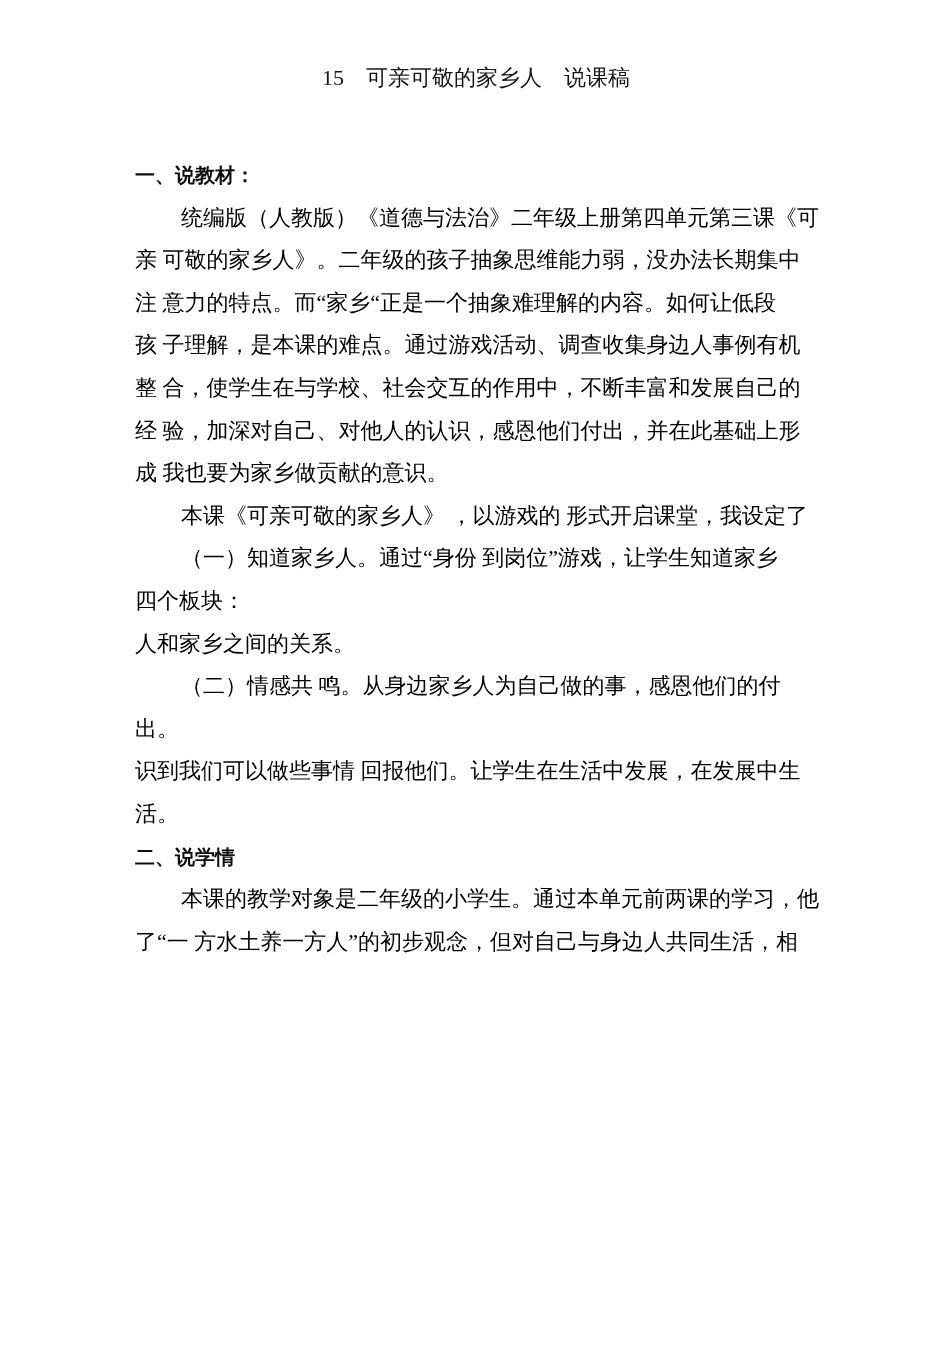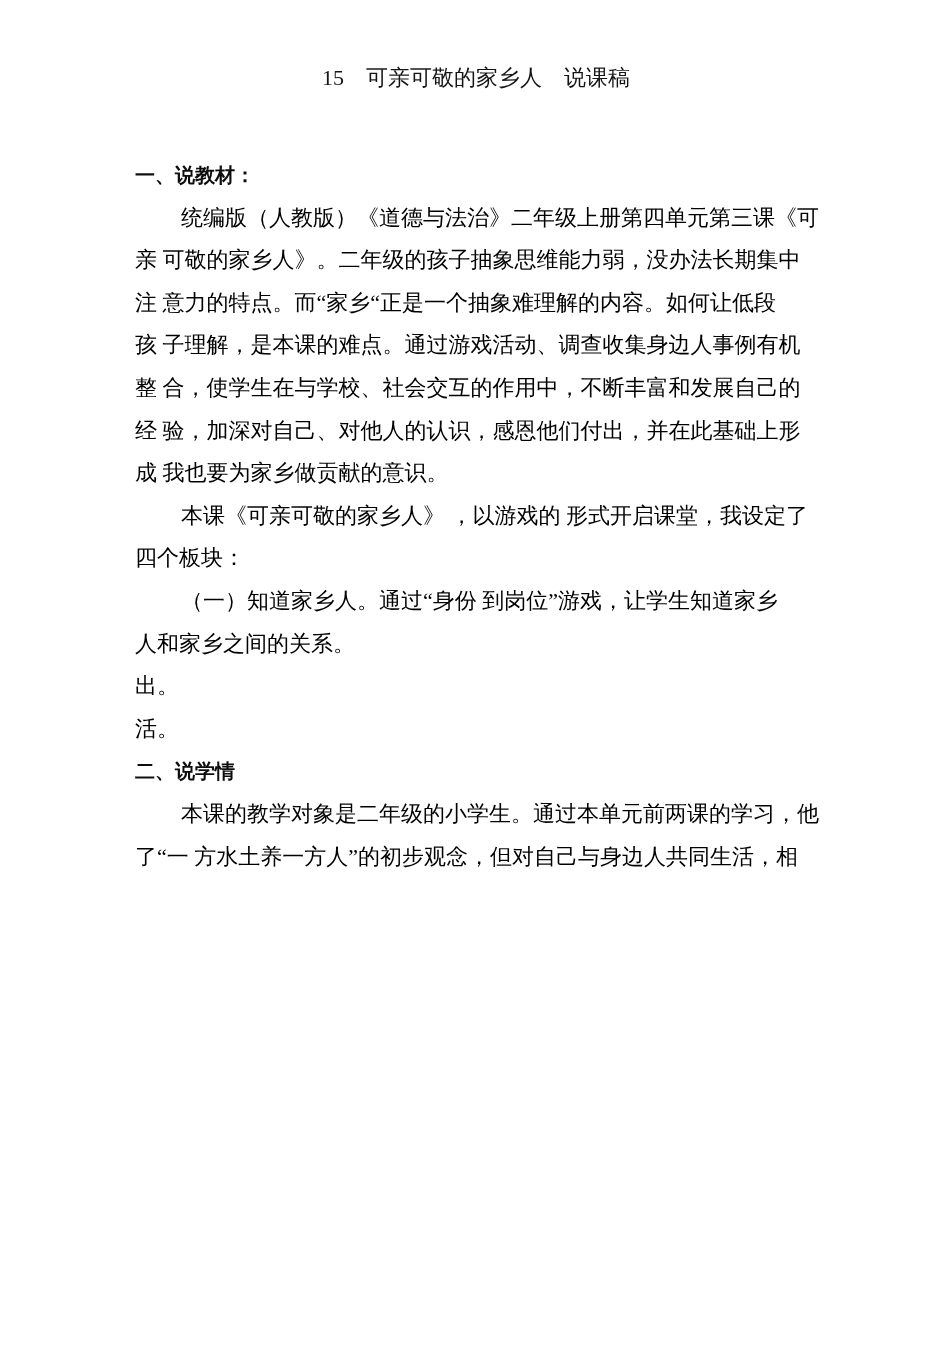--- a/index.html
+++ b/index.html
@@ -53,21 +53,23 @@
 
   <div class="h">一、说教材：</div>
   <div class="ln i2">统编版（人教版）《道德与法治》二年级上册第四单元第三课《可</div>
   <div class="ln">亲 可敬的家乡人》。二年级的孩子抽象思维能力弱，没办法长期集中</div>
   <div class="ln">注 意力的特点。而“家乡“正是一个抽象难理解的内容。如何让低段</div>
   <div class="ln">孩 子理解，是本课的难点。通过游戏活动、调查收集身边人事例有机</div>
   <div class="ln">整 合，使学生在与学校、社会交互的作用中，不断丰富和发展自己的</div>
   <div class="ln">经 验，加深对自己、对他人的认识，感恩他们付出，并在此基础上形</div>
   <div class="ln">成 我也要为家乡做贡献的意识。</div>
   <div class="ln i2">本课《可亲可敬的家乡人》 ，以游戏的 形式开启课堂，我设定了</div>
+  <div class="ln i2">（一）知道家乡人。通过“身份 到岗位”游戏，让学生知道家乡</div>
   <div class="ln">四个板块：</div>
-  <div class="ln i2">（一）知道家乡人。通过“身份 到岗位”游戏，让学生知道家乡</div>
   <div class="ln">人和家乡之间的关系。</div>
+  <div class="ln i2">（二）情感共 鸣。从身边家乡人为自己做的事，感恩他们的付</div>
   <div class="ln">出。</div>
+  <div class="ln">识到我们可以做些事情 回报他们。让学生在生活中发展，在发展中生</div>
   <div class="ln">活。</div>
   <div class="h">二、说学情</div>
   <div class="ln i2">本课的教学对象是二年级的小学生。通过本单元前两课的学习，他</div>
   <div class="ln">了“一 方水土养一方人”的初步观念，但对自己与身边人共同生活，相</div>
 </div>
 
 </body></html>

